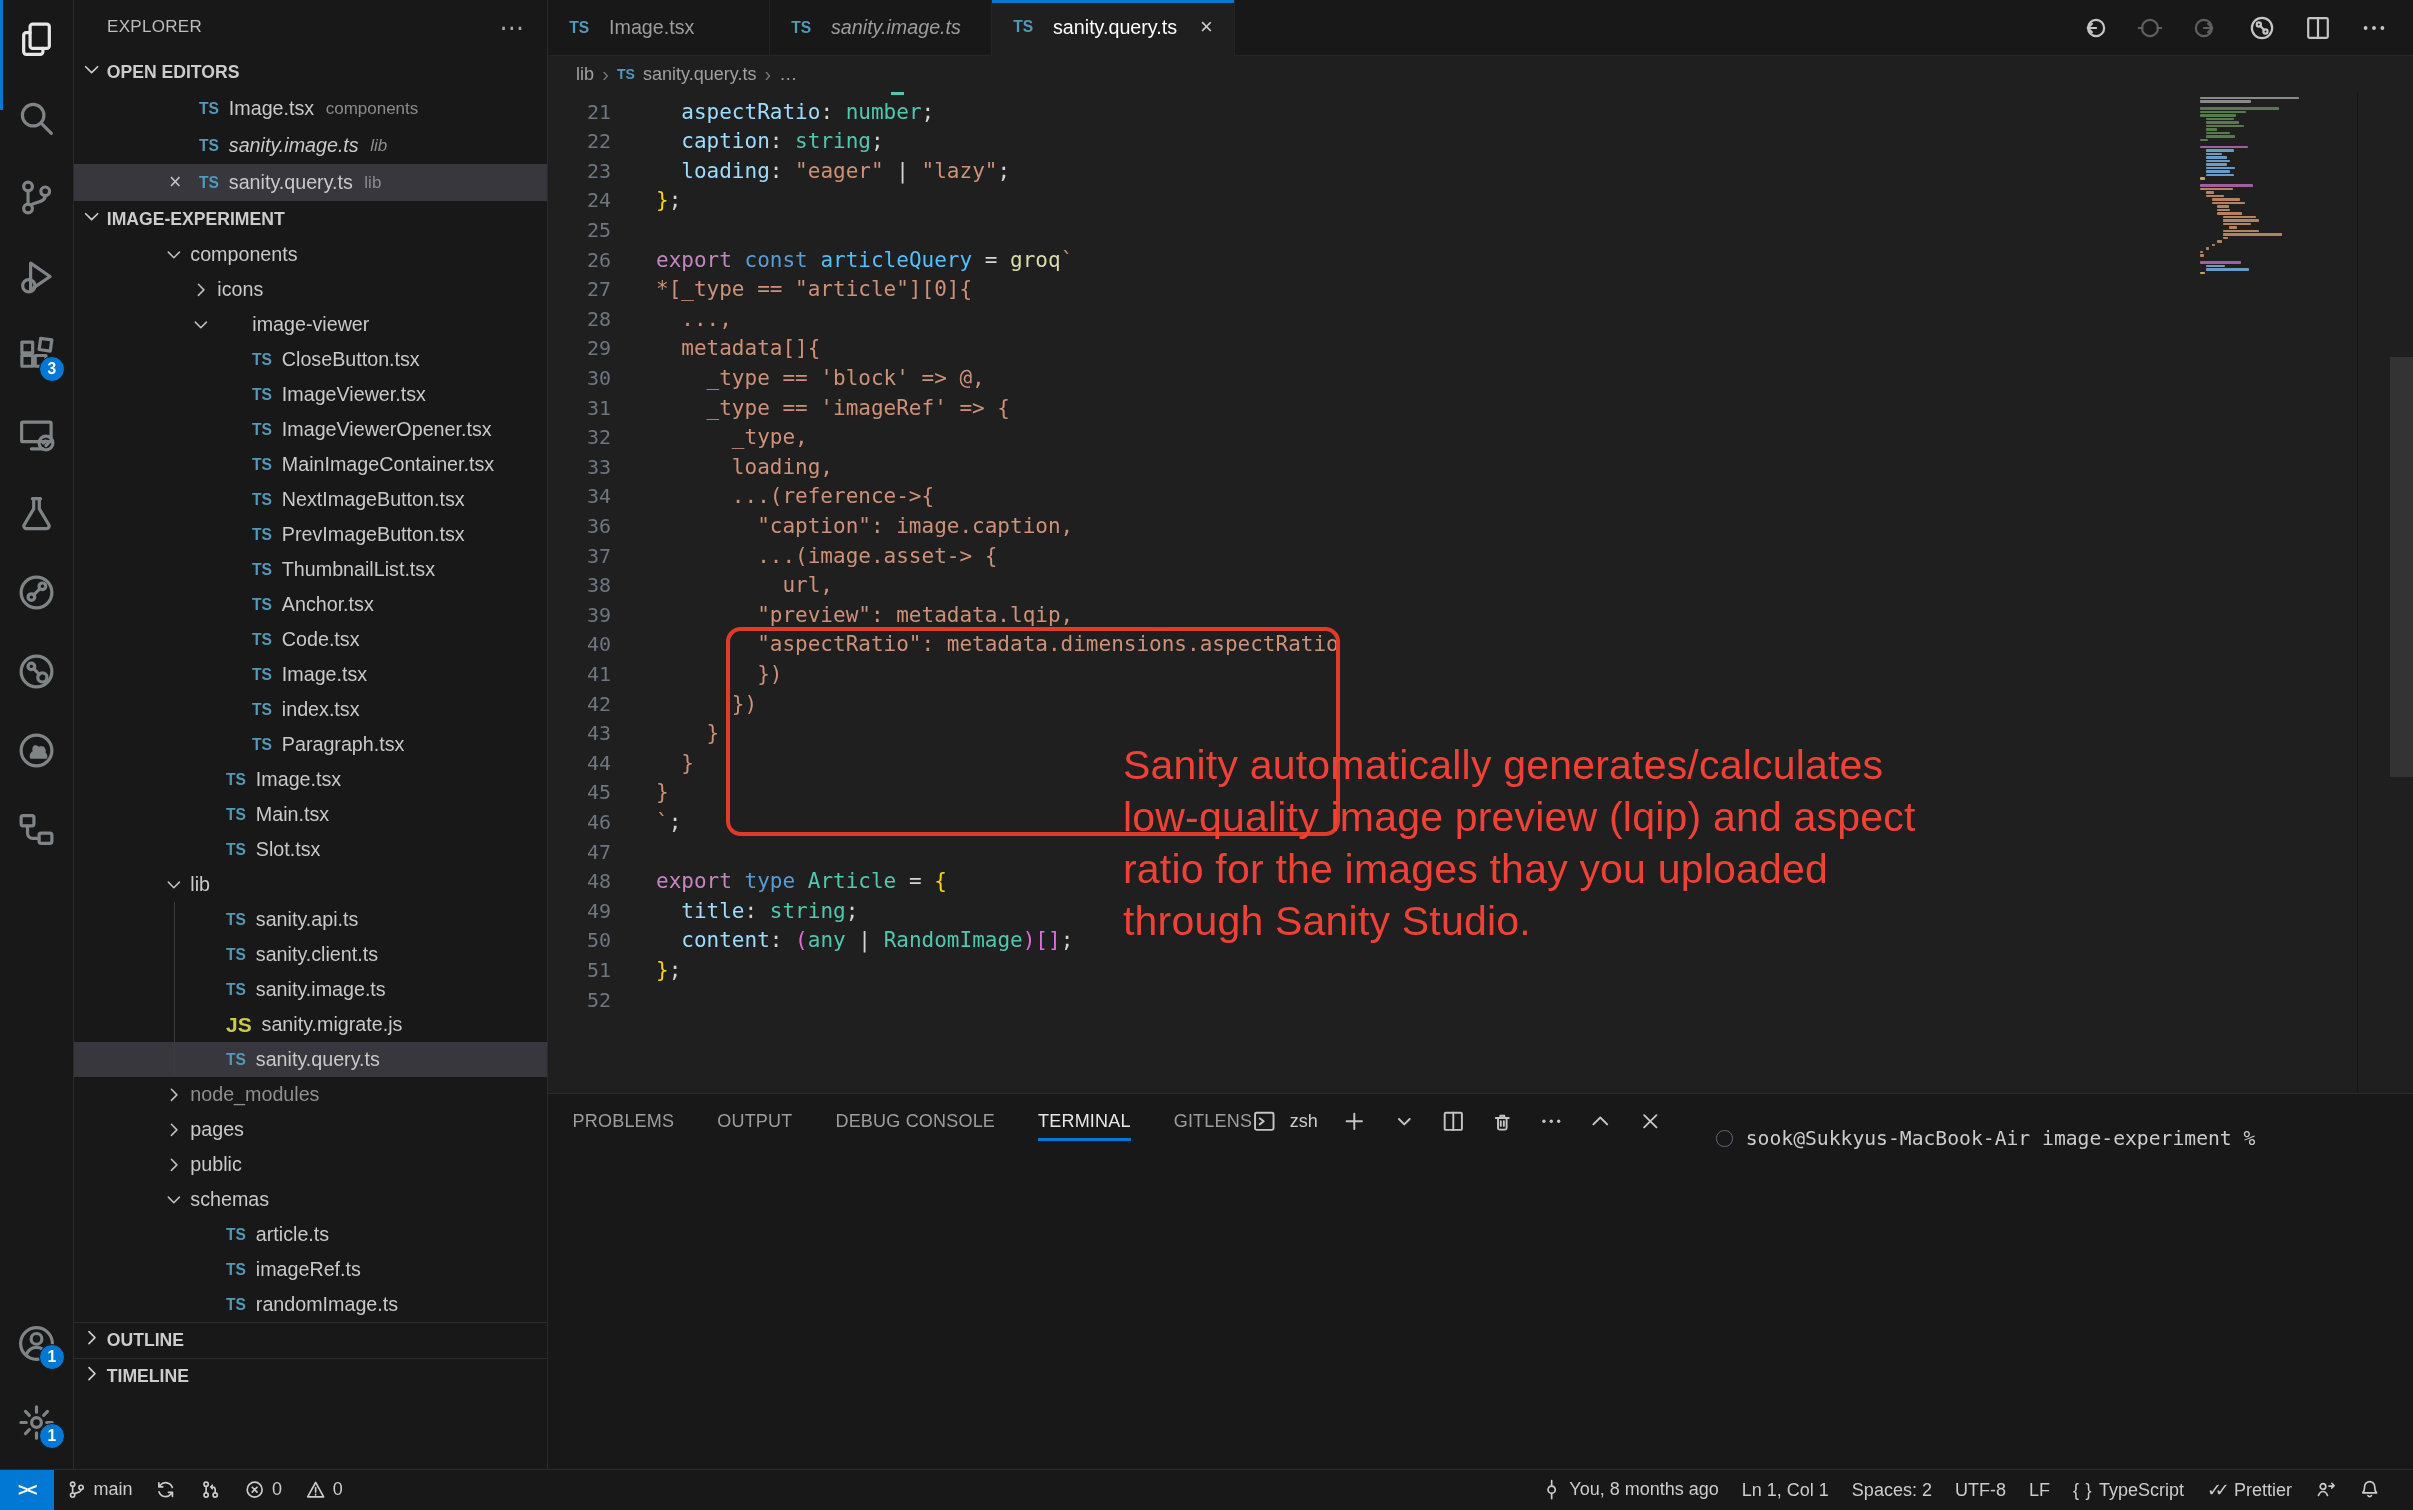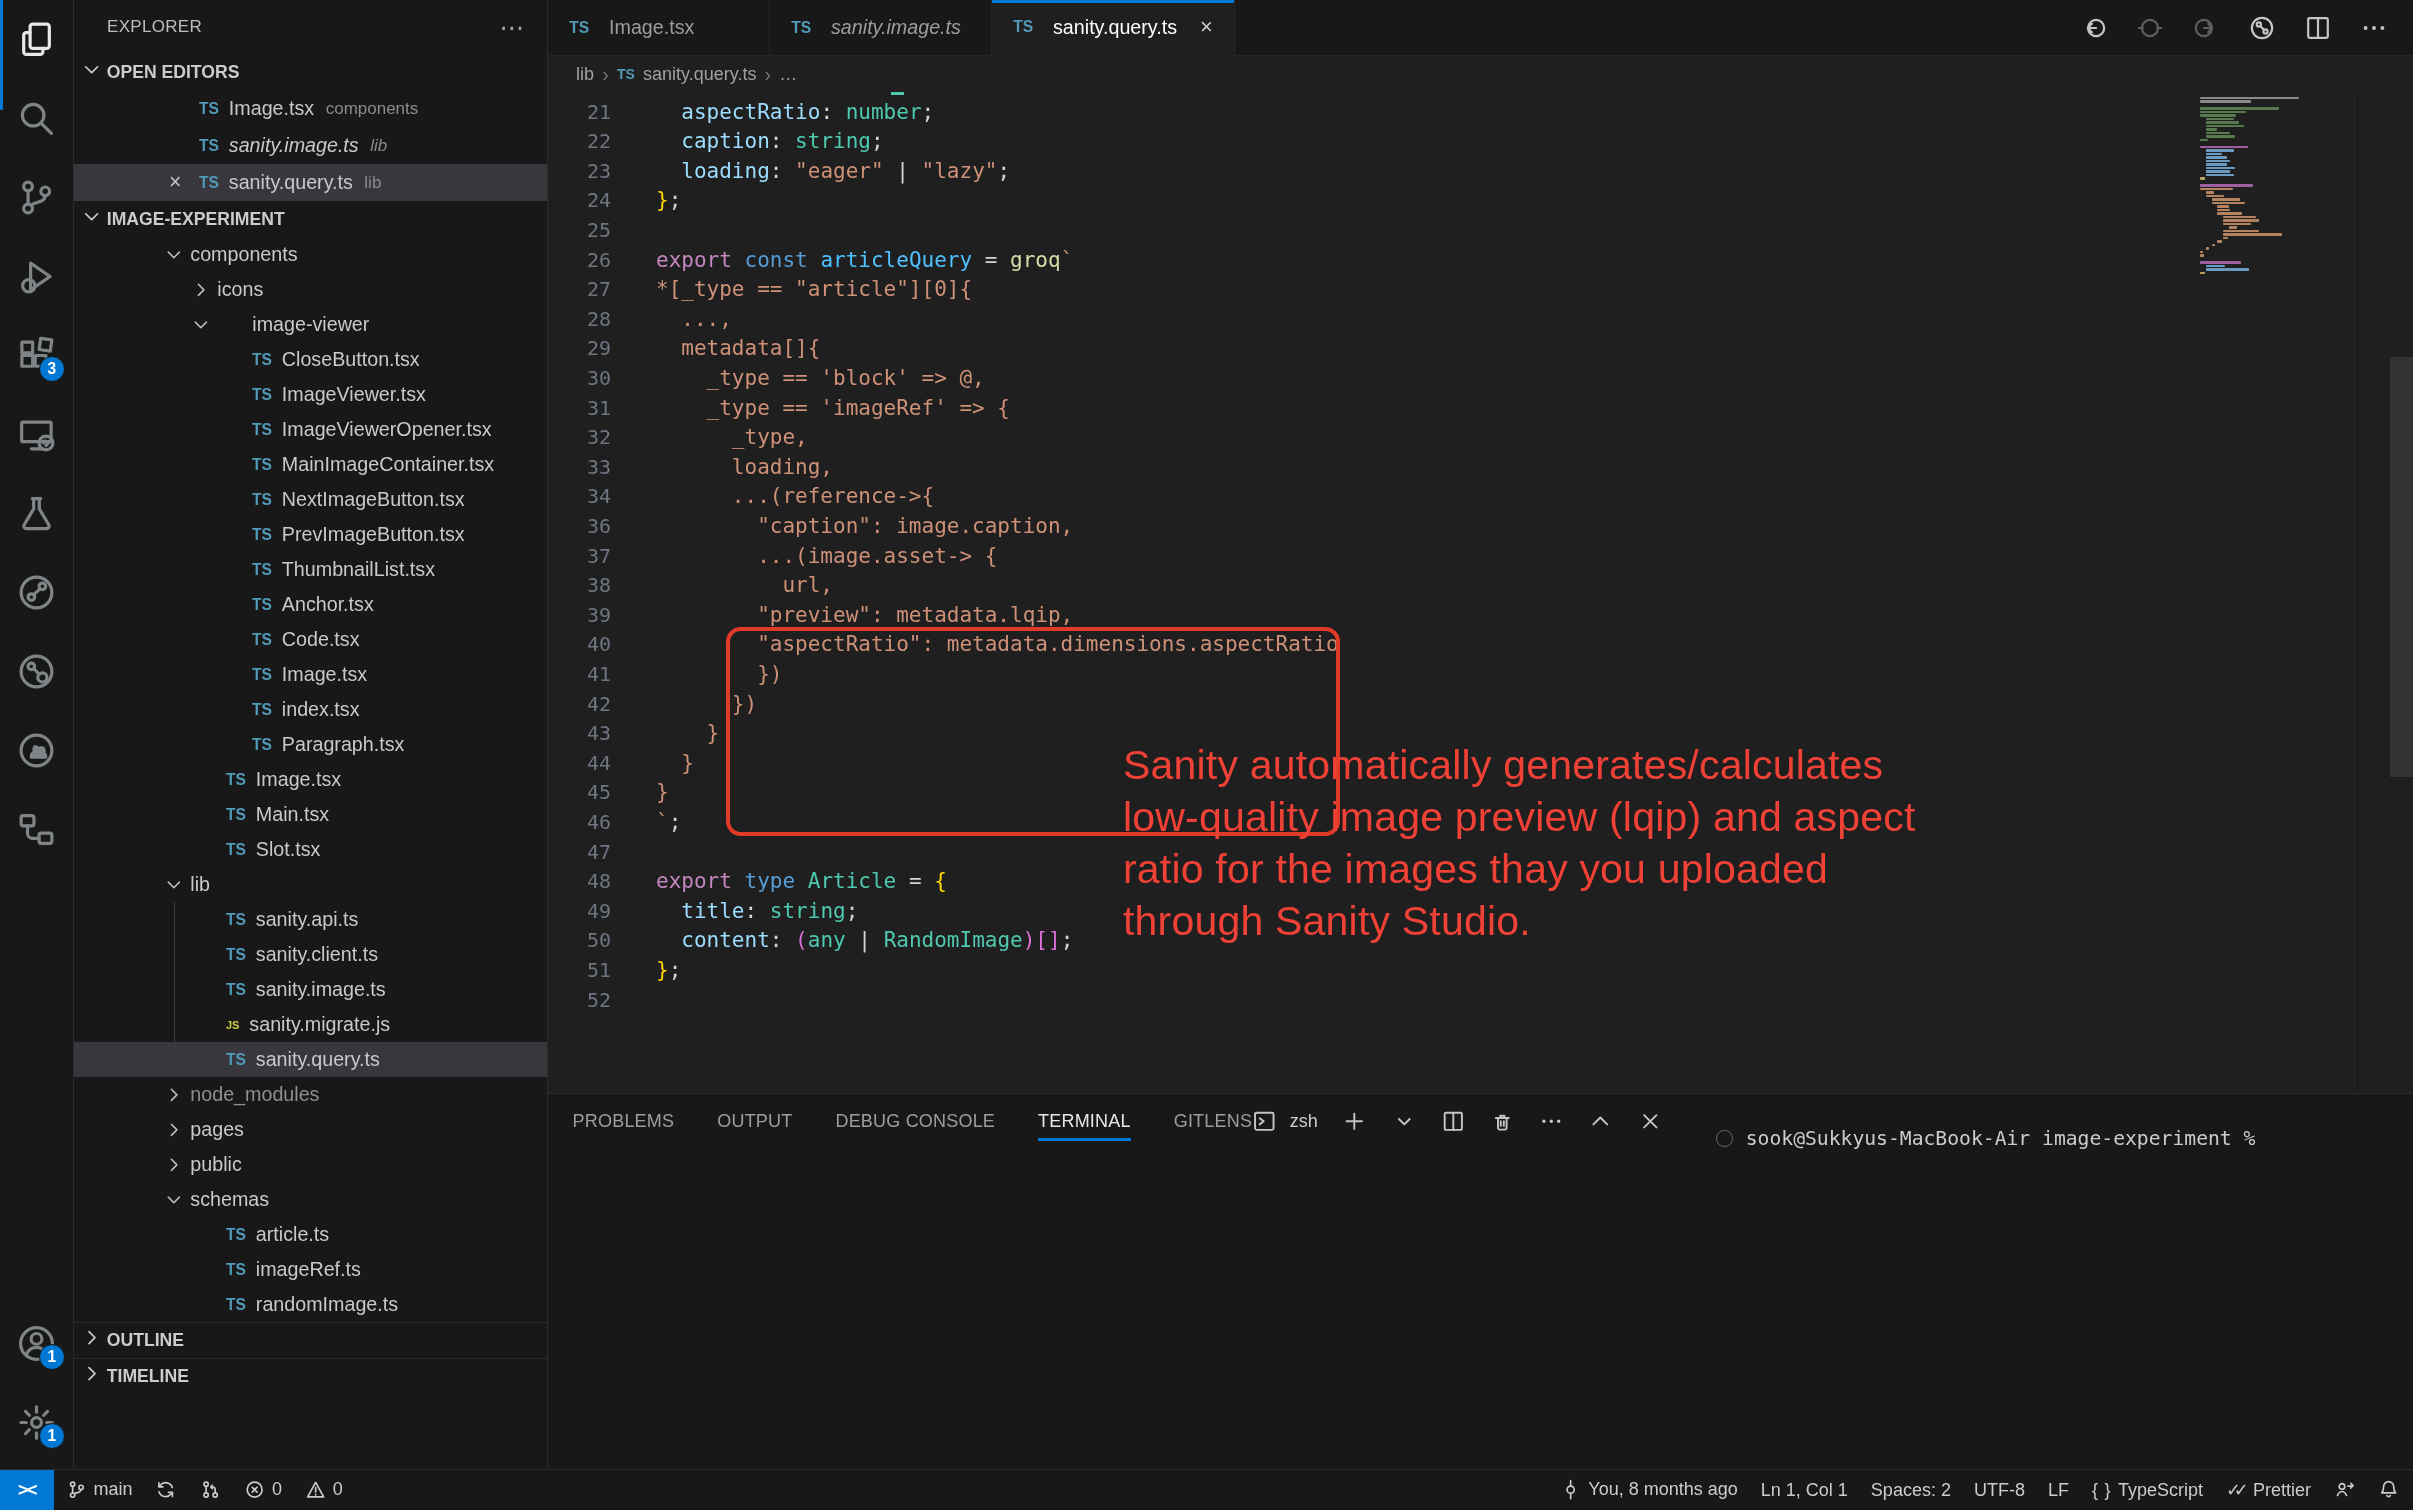--- a/index.html
+++ b/index.html
@@ -27,21 +27,21 @@
   .sb-header { height:54px; display:flex; align-items:center; justify-content:space-between;
     padding:0 21.3px 0 33px; color:#bdbdbd; font-size:17px; letter-spacing:0.3px; }
   .sb-header .more { color:#a8a8a8; font-size:24.6px; letter-spacing:1.6px; }
   .sec-head { height:36px; display:flex; align-items:center; gap:4.9px; padding-left:6.6px;
     font-weight:700; font-size:17.6px; color:#cccccc; }
   .sec-head svg { width:21.3px; height:21.3px; }
   .oe-row { height:37px; display:flex; align-items:center; position:relative; padding-left:125px; }
   .oe-row.selected { background:#37373d; }
   .oe-close { position:absolute; left:89px; width:24.6px; text-align:center; color:#c2c2c2; font-size:21.3px; }
   .badge-ts { color:#519aba; font-weight:700; font-size:15.6px; margin-right:9.9px; }
-  .badge-js { color:#cbcb41; font-weight:700; font-size:11px; margin-right:9.9px; }
+  .badge-js { color:#cbcb41; font-weight:700; font-size:21px; margin-right:9.9px; }
   .oe-label, .tree-label { color:#c9c9c9; white-space:nowrap; }
   .italic { font-style:italic; }
   .detail { color:#8b8b8b; font-size:17px; margin-left:11.5px; }
   .tree { position:relative; }
   .tree-row { height:35px; display:flex; align-items:center; position:relative; }
   .tree-row.selected { background:#37373d; }
   .tree-row.dim .tree-label { color:#8f8f8f; }
   .tree-row .chev { width:23px; display:flex; color:#c0c0c0; margin-right:3.3px; }
   .tree-row .chev svg { width:19.7px; height:19.7px; }
   .tree-row.guide::before { content:""; position:absolute; left:100px; top:0; bottom:0; width:0.8px; background:#3c3c3c; }
@@ -102,21 +102,21 @@
   .term-circle { width:16.4px; height:16.4px; border:1.6px solid #5f6a79; border-radius:50%; }
 
   
   .statusbar { height:41px; background:#181818; border-top:0.8px solid #2b2b2b; display:flex;
     align-items:center; font-size:18px; color:#cccccc; }
   .remote { width:54px; height:100%; background:#0078d4; color:#fff; display:flex; align-items:center;
     justify-content:center; font-size:18px; font-weight:700; letter-spacing:-1.6px; }
   .sb-item { display:flex; align-items:center; gap:6.6px; padding:0 11.5px; height:100%; }
   .sb-item svg { width:21.3px; height:21.3px; }
   .sb-left { display:flex; align-items:center; }
-  .sb-right { margin-left:auto; display:flex; align-items:center; padding-right:2px; }
+  .sb-right { margin-left:auto; display:flex; align-items:center; padding-right:21px; }
   .dblcheck { letter-spacing:-7.4px; margin-right:4.9px; }
 </style>
 </head>
 <body>
 
 <div class="app">
   <div class="main-row">
     <nav class="activitybar">
       <div class="ab-indicator"></div>
       <div class="ab-group" id="ab-top">

